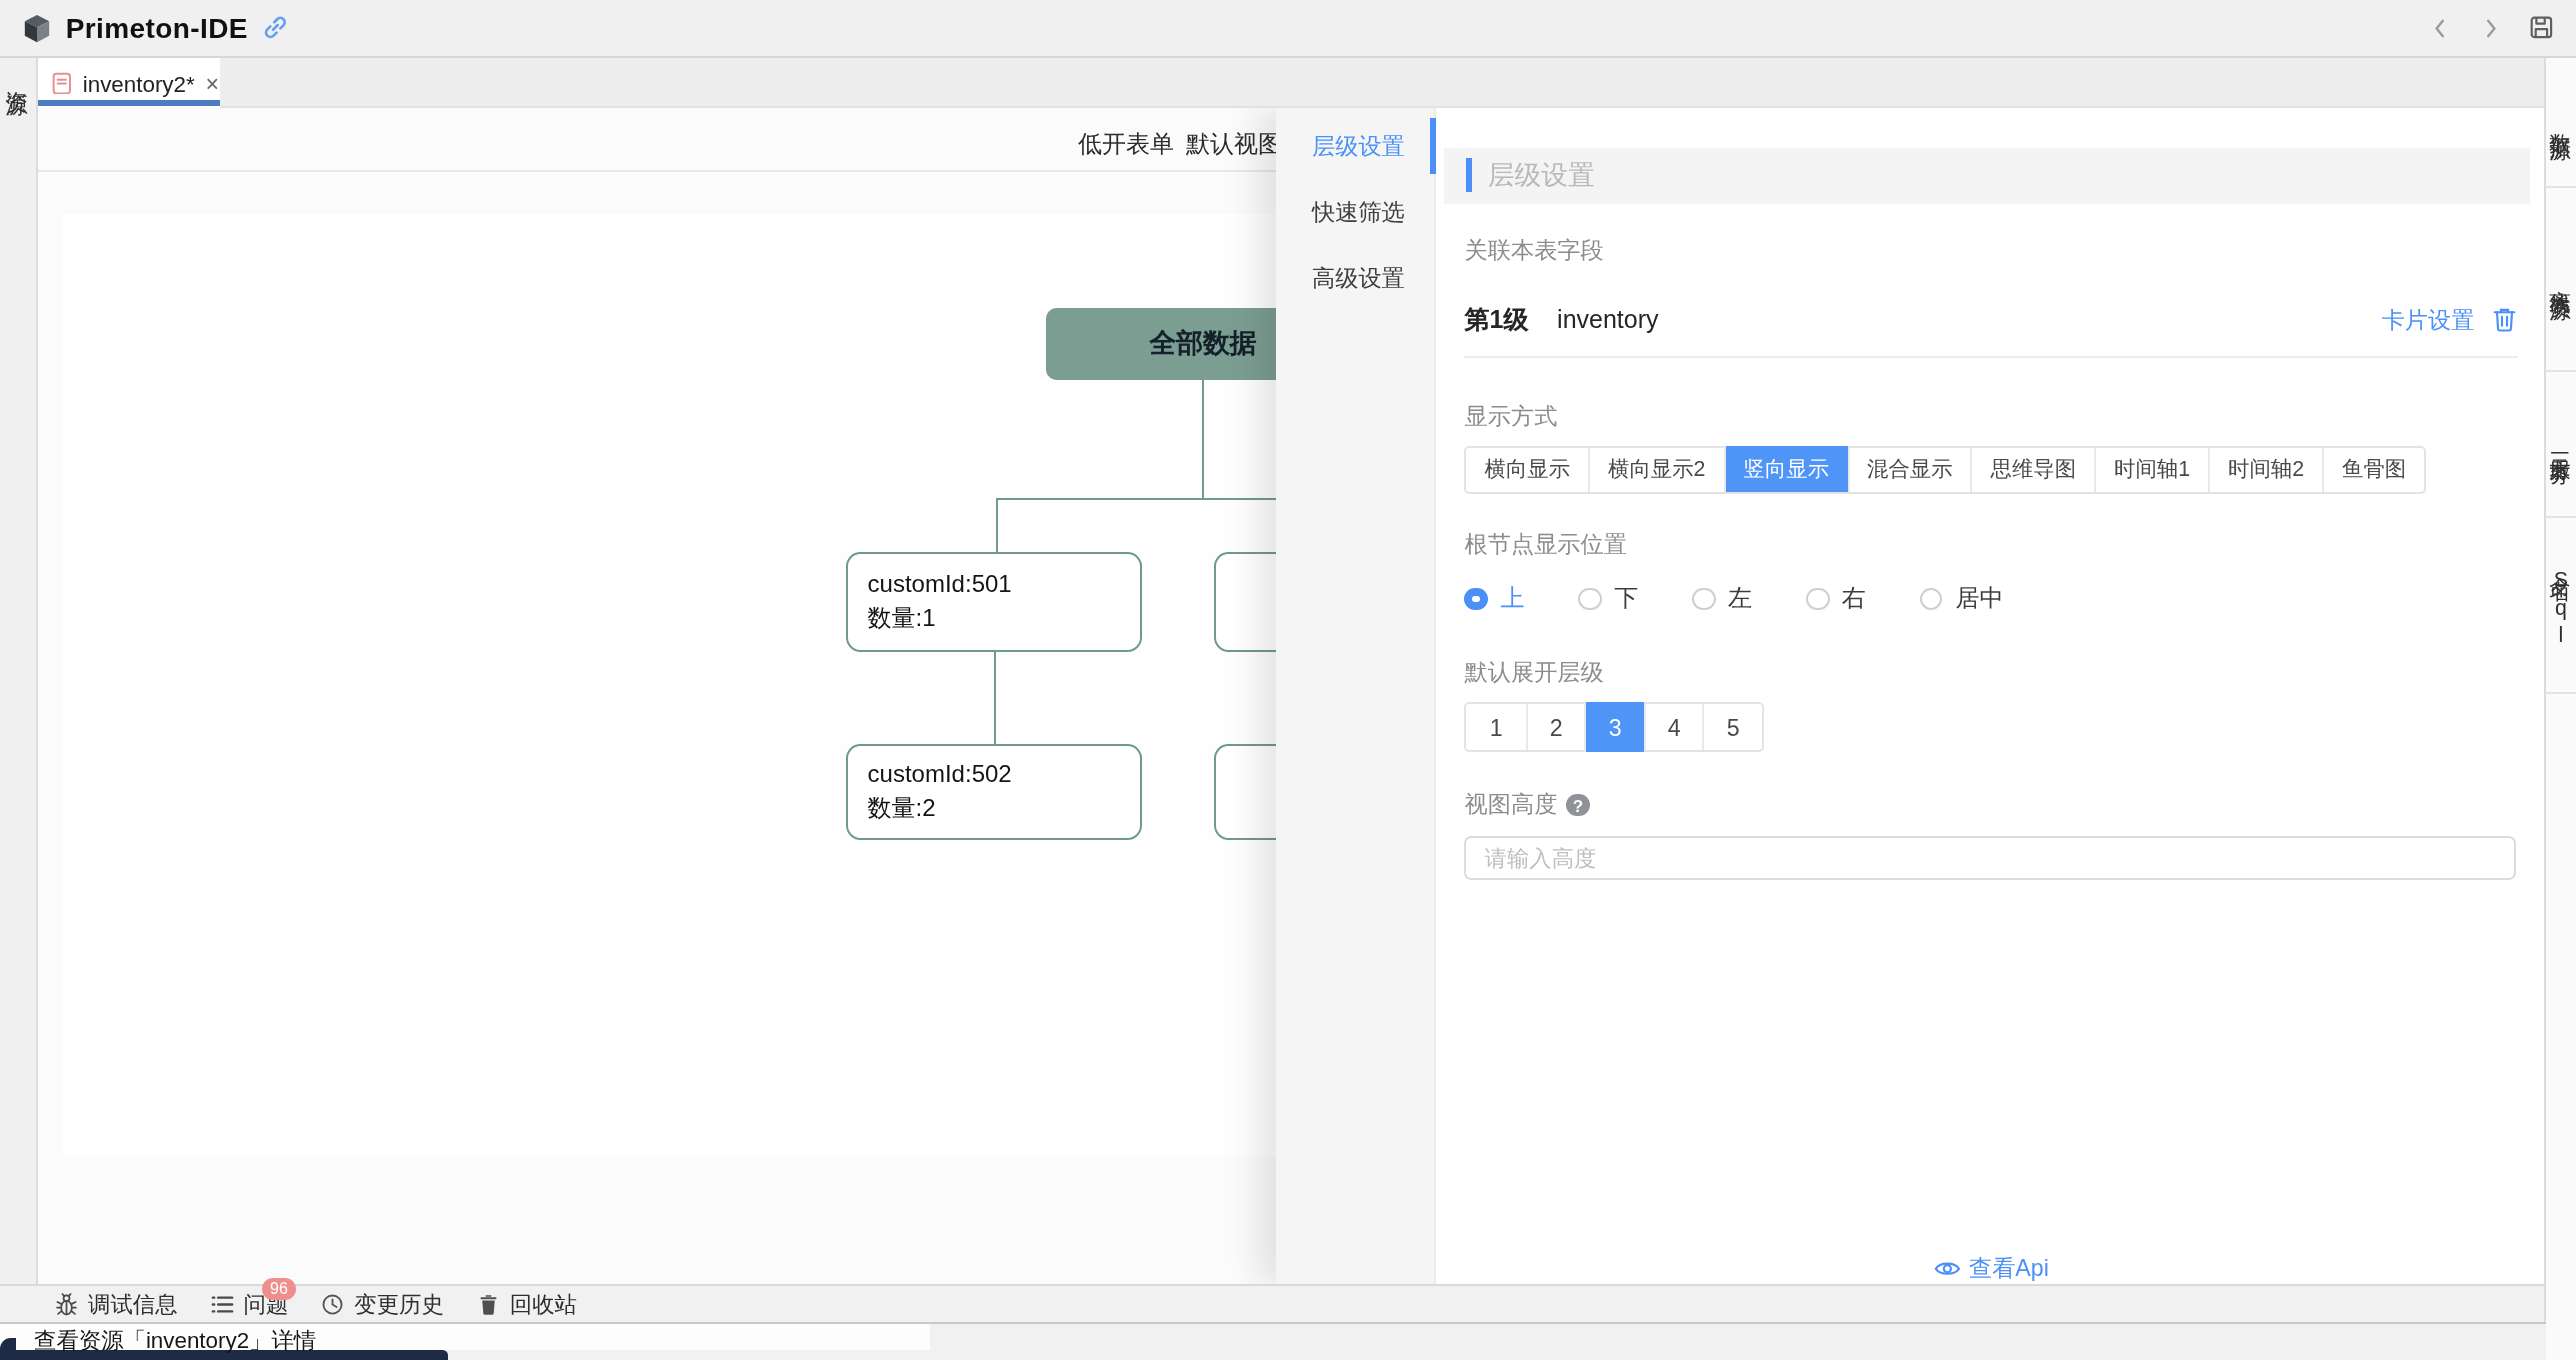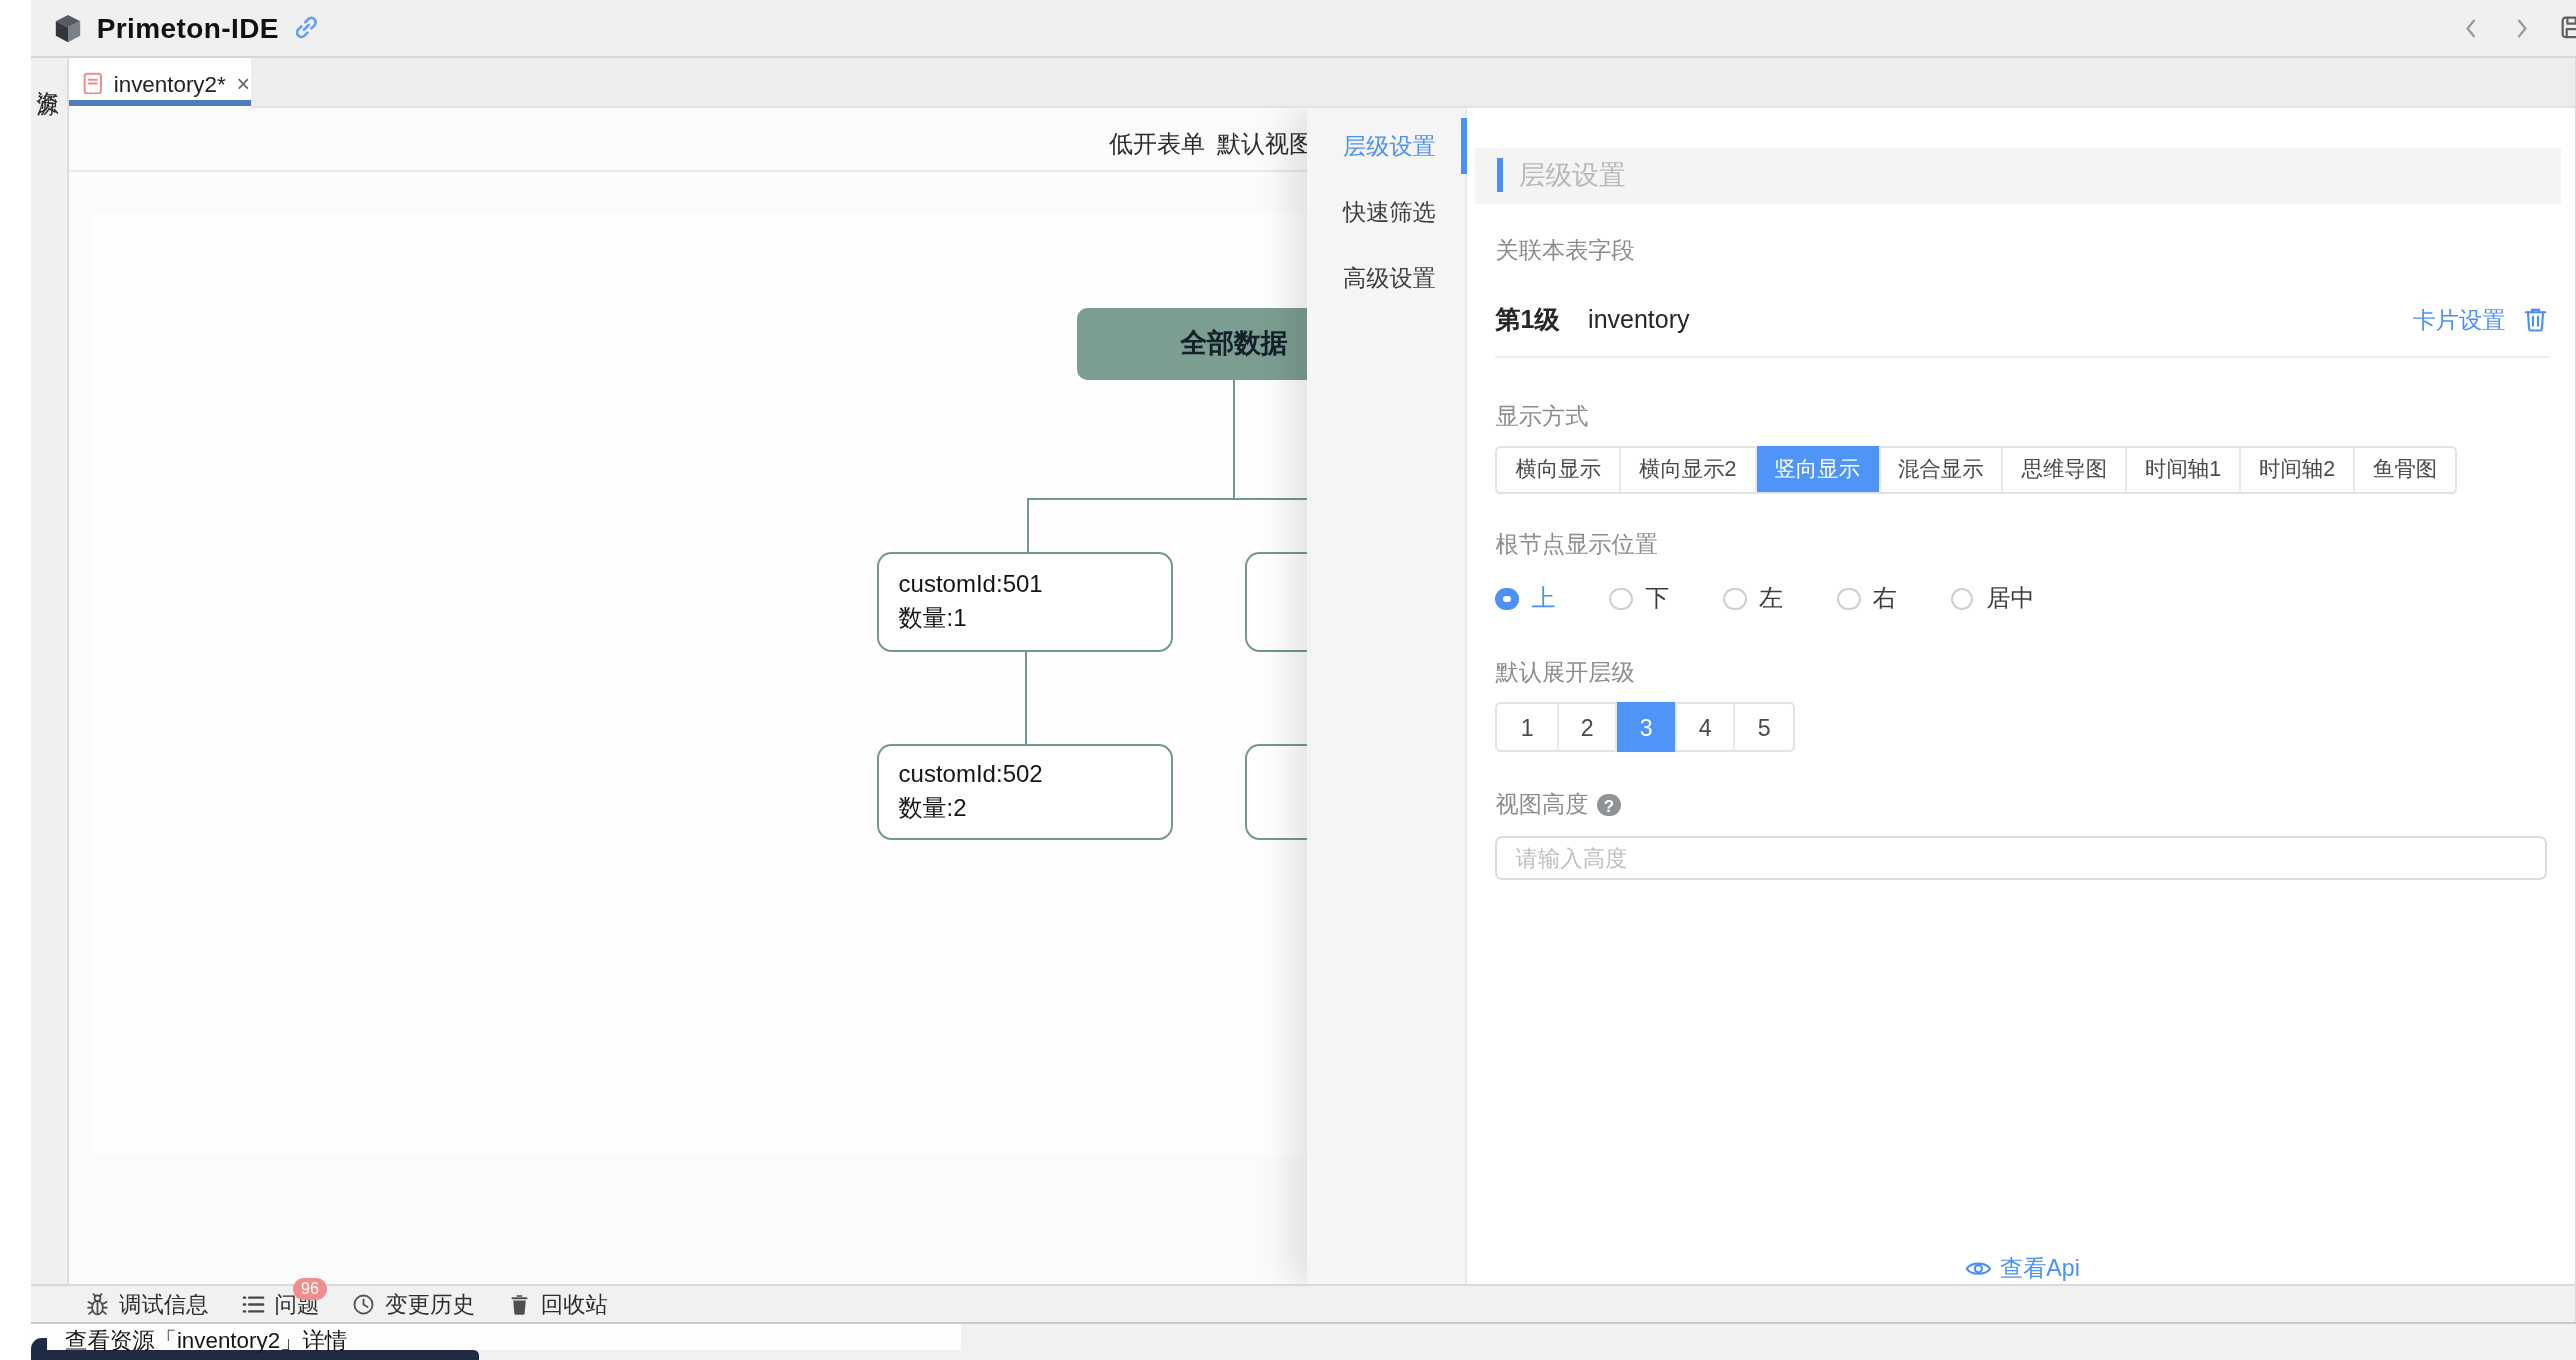--- a/index.html
+++ b/index.html
@@ -1,18 +1,18 @@
 <!DOCTYPE html>
 <html style="font-size:14.3px"><head>
 <meta charset="utf-8">
 <style>
   * { margin:0; padding:0; box-sizing:border-box; }
   html,body { background:#fff; }
   body { font-family:"Liberation Sans","DejaVu Sans",sans-serif; }
-  #stage { width:2576px; height:1361px; overflow:hidden; position:relative;padding-left:31px; }
+  #stage { width:2576px; height:1361px; overflow:hidden; position:relative; }
   #app { width:1288px; height:680px; position:relative; transform:scale(2); transform-origin:0 0;
          background:#fff; color:#333; font-size:11.6px; }
 
   
   .header { position:absolute; left:0; top:0; width:1288px; height:29px; background:#f0f0f1;
             border-bottom:0.9px solid #d6d6d6; display:flex; align-items:center; padding:0 10.7px; z-index:40; }
   .logo { width:15px; height:15px; margin-right:7.2px; }
   .app-title { font-size:14px; font-weight:700; color:#111; letter-spacing:0.2px; }
   .link-ic { margin-left:7.2px; width:13.4px; height:13.4px; }
   .header-right { margin-left:auto; display:flex; align-items:center; gap:12.5px; }

